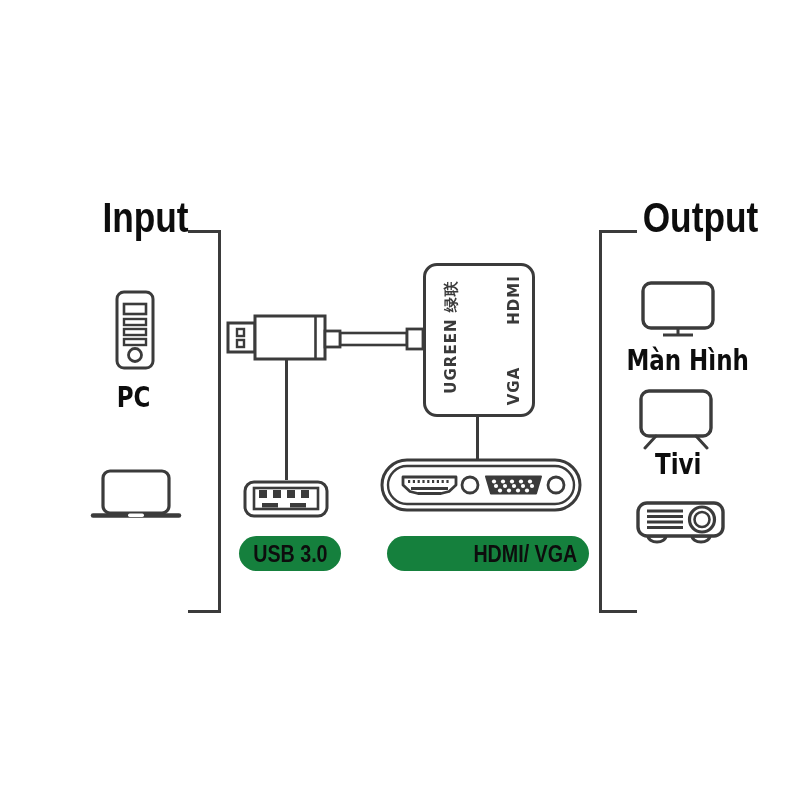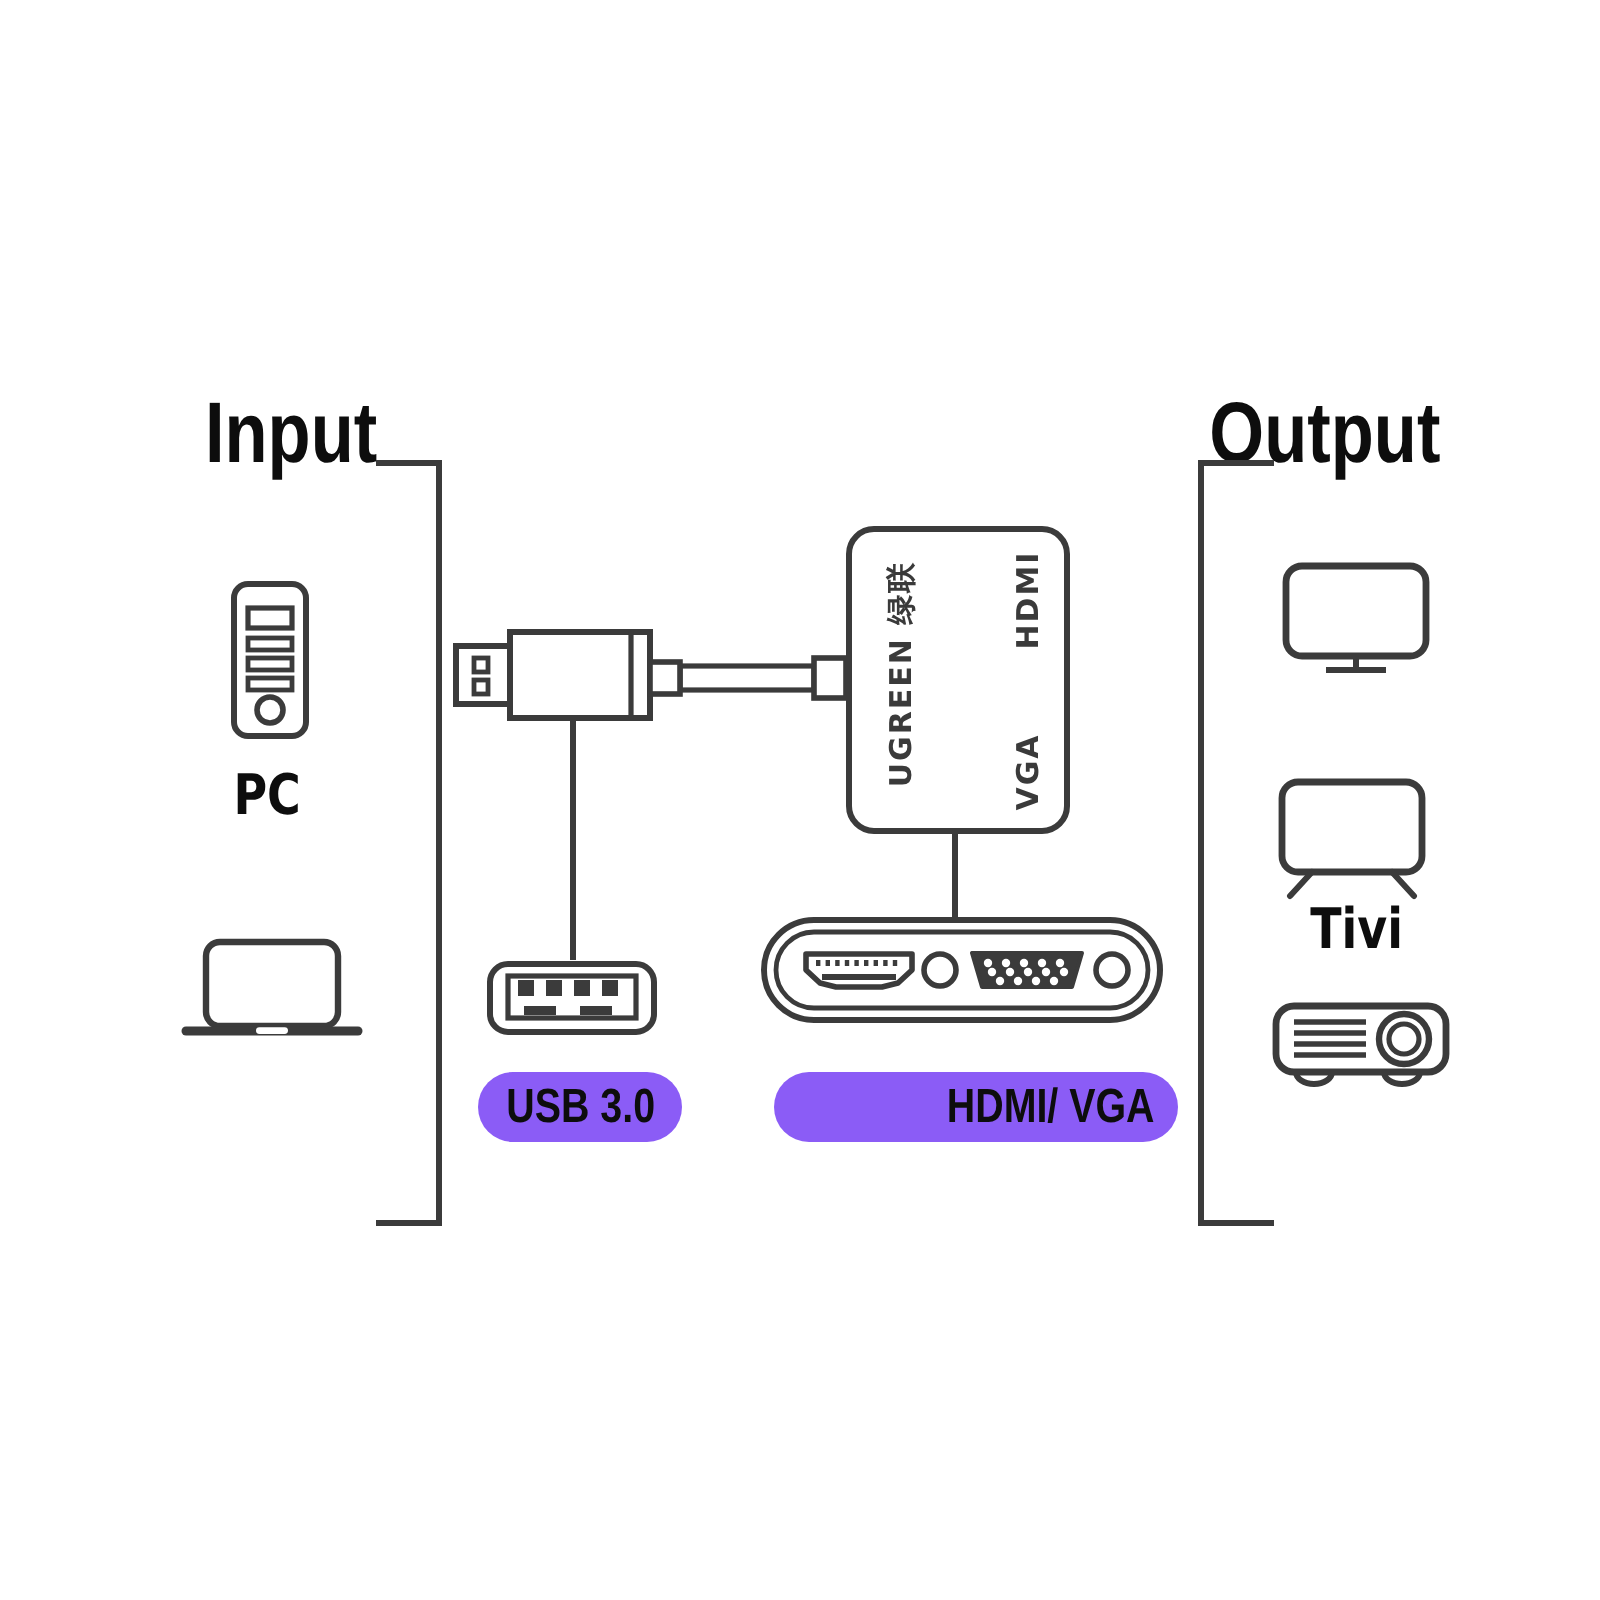--- a/index.html
+++ b/index.html
@@ -31,35 +31,35 @@
   .adapter-box{
     left:423px;top:263px;width:112px;height:154px;box-sizing:border-box;
     border:3px solid #3b3b3b;border-radius:14px;background:#ffffff;
   }
   .vtext{
     font-size:15px;font-weight:700;color:#3a3a3a;letter-spacing:1px;white-space:nowrap;
     transform:translate(-50%,-50%) rotate(-90deg);transform-origin:center;
     font-family:"DejaVu Sans","Liberation Sans",sans-serif;
   }
   .badge{
-    height:35px;border-radius:18px;background:#8b5cf6;
+    height:35px;border-radius:18px;background:#15803d;
     display:flex;align-items:center;justify-content:center;
     font-size:24px;font-weight:700;color:#0d0d0d;white-space:nowrap;
   }
   svg{display:block;}
 </style>
 </head>
 <body>
 
 <div id="stage">
 
   <div class="abs title" style="left:68px;top:196px;width:130px;">
     <span class="cond">Input</span>
   </div>
-  <div class="abs title" style="left:592px;top:196px;width:135px;">
+  <div class="abs title" style="left:630px;top:196px;width:135px;">
     <span class="cond">Output</span>
   </div>
 
   <div class="abs bracket-left"></div>
   <div class="abs bracket-right"></div>
 
   <svg class="abs" style="left:114px;top:290px;" width="42" height="80" viewBox="0 0 42 80">
     <rect x="3" y="2" width="36" height="76" rx="7" fill="#fff" stroke="#3b3b3b" stroke-width="3"></rect>
     <rect x="10" y="14" width="22" height="10" fill="#fff" stroke="#3b3b3b" stroke-width="2.6"></rect>
     <rect x="10" y="29" width="22" height="6" fill="#fff" stroke="#3b3b3b" stroke-width="2.4"></rect>
@@ -142,20 +142,23 @@
   </div>
   <div class="abs badge" style="left:387px;top:536px;width:202px;justify-content:flex-end;">
     <span class="cond">HDMI/ VGA</span>
   </div>
 
   <svg class="abs" style="left:638px;top:280px;" width="80" height="58" viewBox="0 0 80 58">
     <rect x="5" y="3" width="70" height="45" rx="8" fill="#fff" stroke="#3b3b3b" stroke-width="3.4"></rect>
     <line x1="40" y1="48" x2="40" y2="54" stroke="#3b3b3b" stroke-width="3"></line>
     <line x1="25" y1="55" x2="55" y2="55" stroke="#3b3b3b" stroke-width="3"></line>
   </svg>
+  <div class="abs dev-label" style="left:613px;top:346px;width:140px;">
+    <span class="cond">Màn Hình</span>
+  </div>
 
   <svg class="abs" style="left:636px;top:388px;" width="80" height="62" viewBox="0 0 80 62">
     <rect x="5" y="3" width="70" height="45" rx="8" fill="#fff" stroke="#3b3b3b" stroke-width="3.4"></rect>
     <line x1="20" y1="48" x2="9" y2="60" stroke="#3b3b3b" stroke-width="3" stroke-linecap="round"></line>
     <line x1="60" y1="48" x2="71" y2="60" stroke="#3b3b3b" stroke-width="3" stroke-linecap="round"></line>
   </svg>
   <div class="abs dev-label" style="left:618px;top:450px;width:120px;">
     <span class="cond">Tivi</span>
   </div>
 

